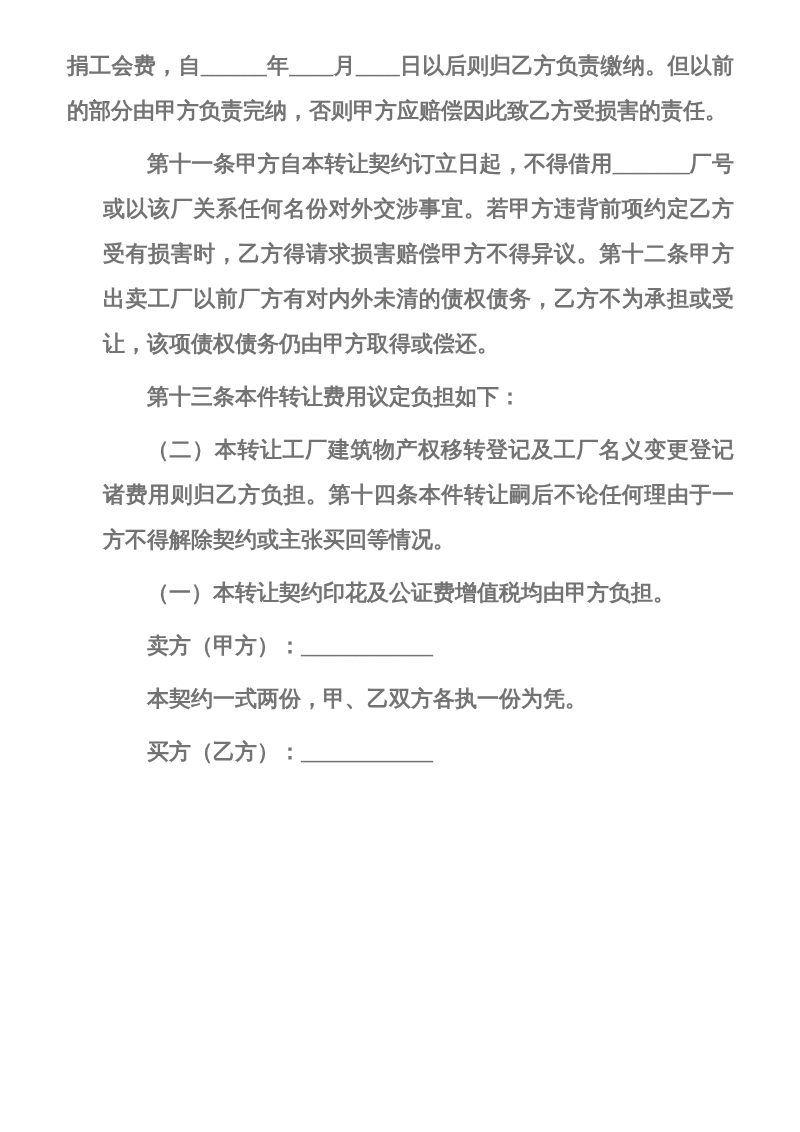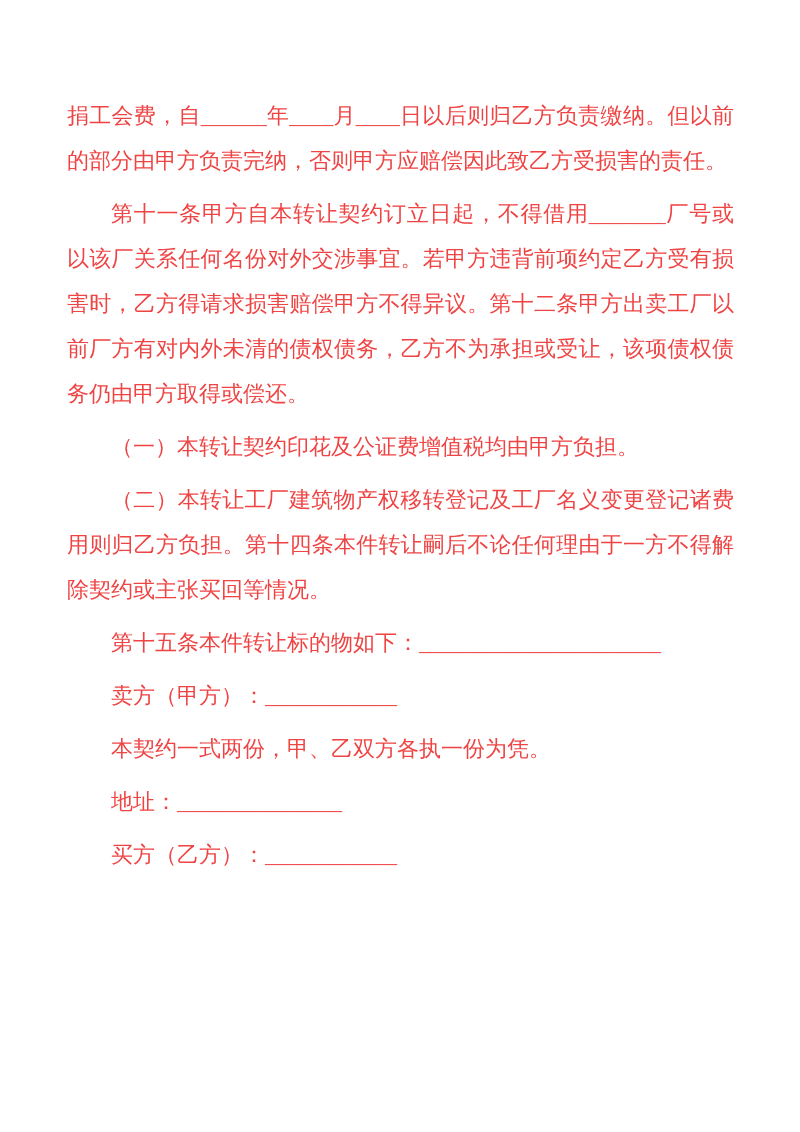--- a/index.html
+++ b/index.html
@@ -9,42 +9,43 @@
   }
   body {
     width: 800px;
     height: 1132px;
     overflow: hidden;
   }
   .page {
     box-sizing: border-box;
     width: 800px;
     height: 1132px;
-    padding: 93px 66px 0 67px;
+    padding: 43px 66px 0 67px;
     background: #ffffff;
     font-family: "Liberation Serif", "DejaVu Serif", serif;
     font-size: 22px;
     line-height: 45px;
-    color: #ef4444;
+    color: #737373;
+    font-weight: bold;
   }
   .para {
     margin: 0 0 8px 0;
     text-align: justify;
     word-break: break-word;
   }
   .para.indent {
     text-indent: 2em;
+    margin-left: 36px;
   }
 </style>
 </head>
 <body>
 
 <div class="page">
   <p class="para">捐工会费，自______年____月____日以后则归乙方负责缴纳。但以前的部分由甲方负责完纳，否则甲方应赔偿因此致乙方受损害的责任。</p>
   <p class="para indent">第十一条甲方自本转让契约订立日起，不得借用_______厂号或以该厂关系任何名份对外交涉事宜。若甲方违背前项约定乙方受有损害时，乙方得请求损害赔偿甲方不得异议。第十二条甲方出卖工厂以前厂方有对内外未清的债权债务，乙方不为承担或受让，该项债权债务仍由甲方取得或偿还。</p>
+  <p class="para indent">第十三条本件转让费用议定负担如下：</p>
+  <p class="para indent">（二）本转让工厂建筑物产权移转登记及工厂名义变更登记诸费用则归乙方负担。第十四条本件转让嗣后不论任何理由于一方不得解除契约或主张买回等情况。</p>
   <p class="para indent">（一）本转让契约印花及公证费增值税均由甲方负担。</p>
-  <p class="para indent">（二）本转让工厂建筑物产权移转登记及工厂名义变更登记诸费用则归乙方负担。第十四条本件转让嗣后不论任何理由于一方不得解除契约或主张买回等情况。</p>
-  <p class="para indent">第十五条本件转让标的物如下：______________________</p>
   <p class="para indent">卖方（甲方）：____________</p>
   <p class="para indent">本契约一式两份，甲、乙双方各执一份为凭。</p>
-  <p class="para indent">地址：_______________</p>
   <p class="para indent">买方（乙方）：____________</p>
 </div>
 
 </body></html>

